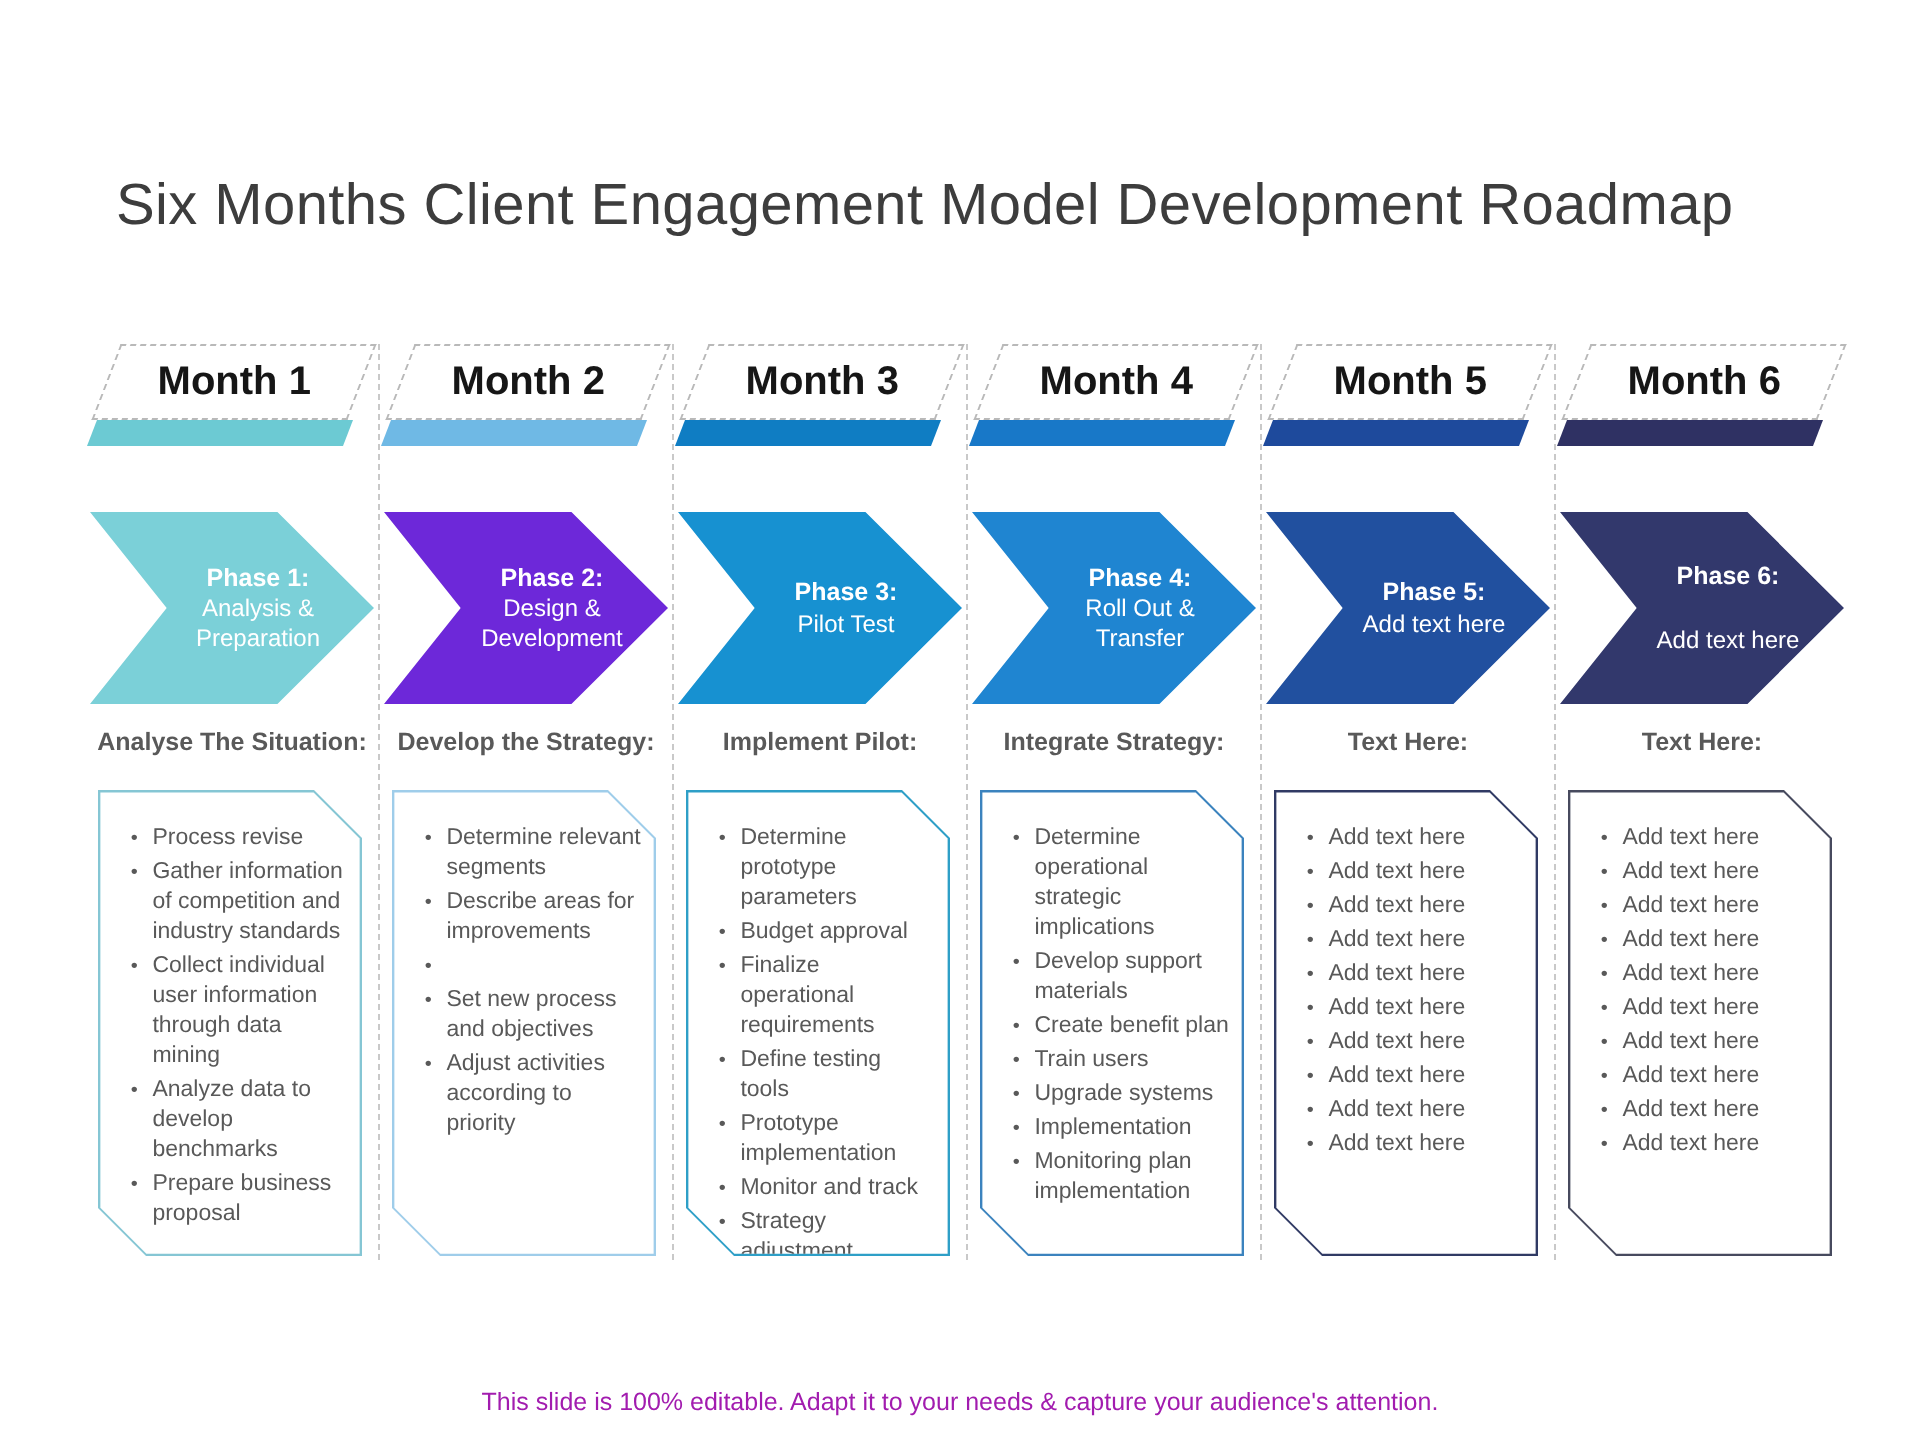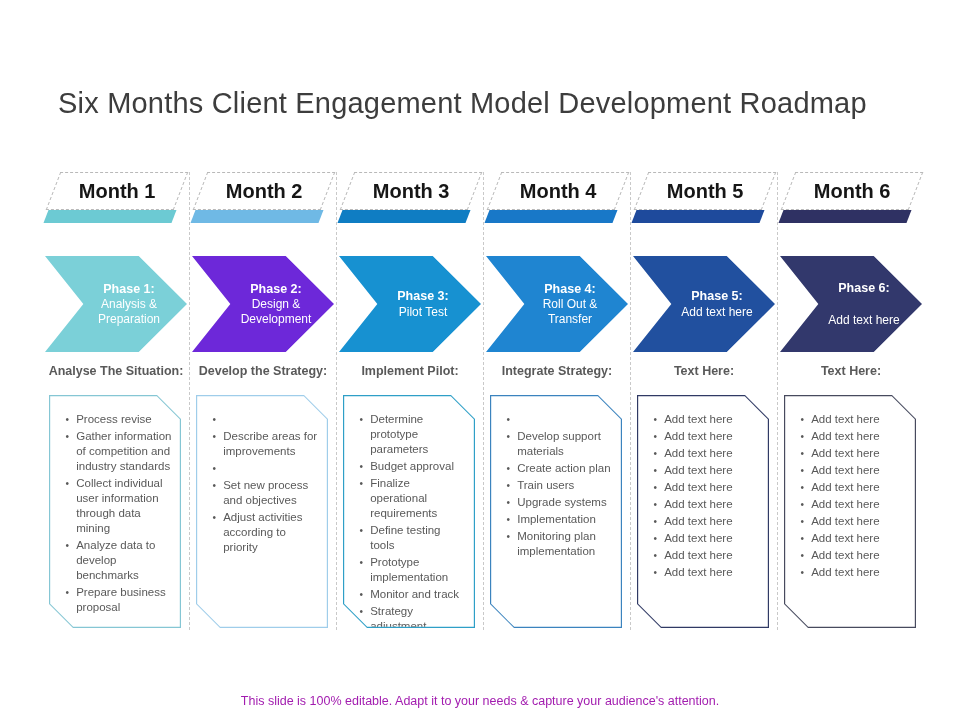--- a/index.html
+++ b/index.html
@@ -128,20 +128,21 @@
       <span class="phase-label">Phase 2:</span>
       <span class="phase-desc">Design &amp;
 Development</span>
     </div>
     <div class="subtitle">Develop the Strategy:</div>
     <div class="notebox" style="background: rgb(159, 205, 234);">
       <div class="notebox-inner">
         <ul class="bullets">
             <li>
               <span class="dot">•</span>
+              <span class="txt">Determine relevant segments</span>
             </li>
             <li>
               <span class="dot">•</span>
               <span class="txt">Describe areas for improvements</span>
             </li>
             <li>
               <span class="dot">•</span>
             </li>
             <li>
               <span class="dot">•</span>
@@ -215,28 +216,29 @@
       <span class="phase-label">Phase 4:</span>
       <span class="phase-desc">Roll Out &amp;
 Transfer</span>
     </div>
     <div class="subtitle">Integrate Strategy:</div>
     <div class="notebox" style="background: rgb(59, 131, 190);">
       <div class="notebox-inner">
         <ul class="bullets">
             <li>
               <span class="dot">•</span>
+              <span class="txt">Determine operational strategic implications</span>
             </li>
             <li>
               <span class="dot">•</span>
               <span class="txt">Develop support materials</span>
             </li>
             <li>
               <span class="dot">•</span>
-              <span class="txt">Create action plan</span>
+              <span class="txt">Create benefit plan</span>
             </li>
             <li>
               <span class="dot">•</span>
               <span class="txt">Train users</span>
             </li>
             <li>
               <span class="dot">•</span>
               <span class="txt">Upgrade systems</span>
             </li>
             <li>

